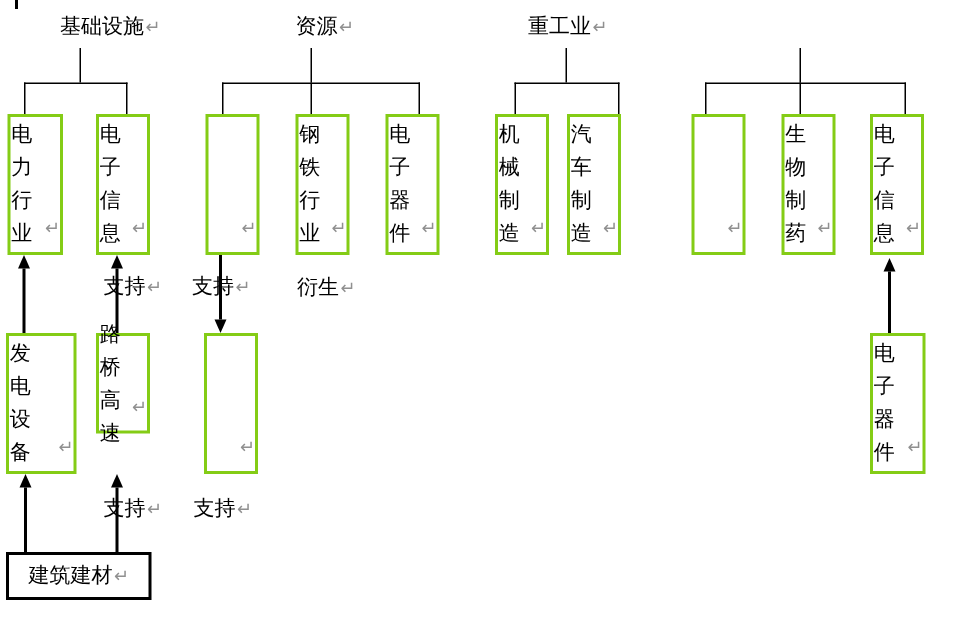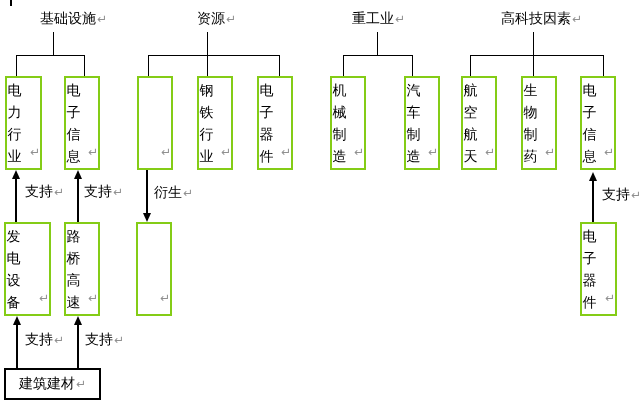--- a/index.html
+++ b/index.html
@@ -11,21 +11,21 @@
   .vline{position:absolute;width:1px;background:#000;}
   .hline{position:absolute;height:1px;background:#000;}
   .shaft{position:absolute;width:2px;background:#000;}
   .head-up{position:absolute;width:0;height:0;
     border-left:4px solid transparent;border-right:4px solid transparent;
     border-bottom:9px solid #000;}
   .head-down{position:absolute;width:0;height:0;
     border-left:4px solid transparent;border-right:4px solid transparent;
     border-top:9px solid #000;}
   .gtitle{position:absolute;font-size:14px;line-height:17px;white-space:nowrap;}
-  .elabel{position:absolute;font-size:14px;line-height:15px;white-space:nowrap;}
+  .elabel{position:absolute;font-size:14px;line-height:15px;white-space:nowrap;margin-left:44px;}
   .ret{color:#909090;font-size:12px;margin-left:1px;}
   .vbox{position:absolute;border:2px solid #84cc16;background:#fff;box-sizing:border-box;
     display:flex;align-items:center;justify-content:flex-start;text-align:center;}
   .vtext{width:15px;font-size:14px;line-height:22px;word-break:break-all;}
   .vbox .ret{position:absolute;right:0px;bottom:9px;}
   .hbox{position:absolute;border:2px solid #000;background:#fff;box-sizing:border-box;
     display:flex;align-items:center;justify-content:center;font-size:14px;white-space:nowrap;}
 </style>
 </head>
 <body>
@@ -59,21 +59,21 @@
     <span>支持</span><span class="ret">↵</span>
   </div>
   <div class="elabel" style="left:84px;top:184px">
     <span>支持</span><span class="ret">↵</span>
   </div>
 
   <div class="vbox" style="left:4px;top:222px;width:47px;height:94px">
     <div class="vtext">发电设备</div>
     <span class="ret">↵</span>
   </div>
-  <div class="vbox" style="left:64px;top:222px;width:36px;height:94px">
+  <div class="vbox" style="left:64px;top:222px;width:36px;height:67px">
     <div class="vtext">路桥高速</div>
     <span class="ret">↵</span>
   </div>
 
   <div class="head-up" style="left:13px;top:316px"></div>
   <div class="shaft" style="left:16px;top:325px;height:43px"></div>
   <div class="head-up" style="left:74px;top:316px"></div>
   <div class="shaft" style="left:77px;top:325px;height:43px"></div>
   <div class="elabel" style="left:25px;top:332px">
     <span>支持</span><span class="ret">↵</span>
@@ -123,36 +123,32 @@
   </div>
   <div class="vline" style="left:377px;top:32px;height:23px"></div>
   <div class="hline" style="left:343px;top:55px;width:70px"></div>
   <div class="vline" style="left:343px;top:55px;height:21px"></div>
   <div class="vline" style="left:412px;top:55px;height:21px"></div>
 
   <div class="vbox" style="left:330px;top:76px;width:36px;height:94px">
     <div class="vtext">机械制造</div>
     <span class="ret">↵</span>
   </div>
-  <div class="vbox" style="left:404px;top:76px;width:36px;height:94px">
+  <div class="vbox" style="left:378px;top:76px;width:36px;height:94px">
     <div class="vtext">汽车制造</div>
     <span class="ret">↵</span>
   </div>
 
-  <div class="gtitle" style="left:501px;top:10px">
-    <span>高科技因素</span><span class="ret">↵</span>
-  </div>
   <div class="vline" style="left:533px;top:32px;height:23px"></div>
   <div class="hline" style="left:470px;top:55px;width:134px"></div>
   <div class="vline" style="left:470px;top:55px;height:21px"></div>
   <div class="vline" style="left:533px;top:55px;height:21px"></div>
   <div class="vline" style="left:603px;top:55px;height:21px"></div>
 
   <div class="vbox" style="left:461px;top:76px;width:36px;height:94px">
-    <div class="vtext">航空航天</div>
     <span class="ret">↵</span>
   </div>
   <div class="vbox" style="left:521px;top:76px;width:36px;height:94px">
     <div class="vtext">生物制药</div>
     <span class="ret">↵</span>
   </div>
   <div class="vbox" style="left:580px;top:76px;width:36px;height:94px">
     <div class="vtext">电子信息</div>
     <span class="ret">↵</span>
   </div>

